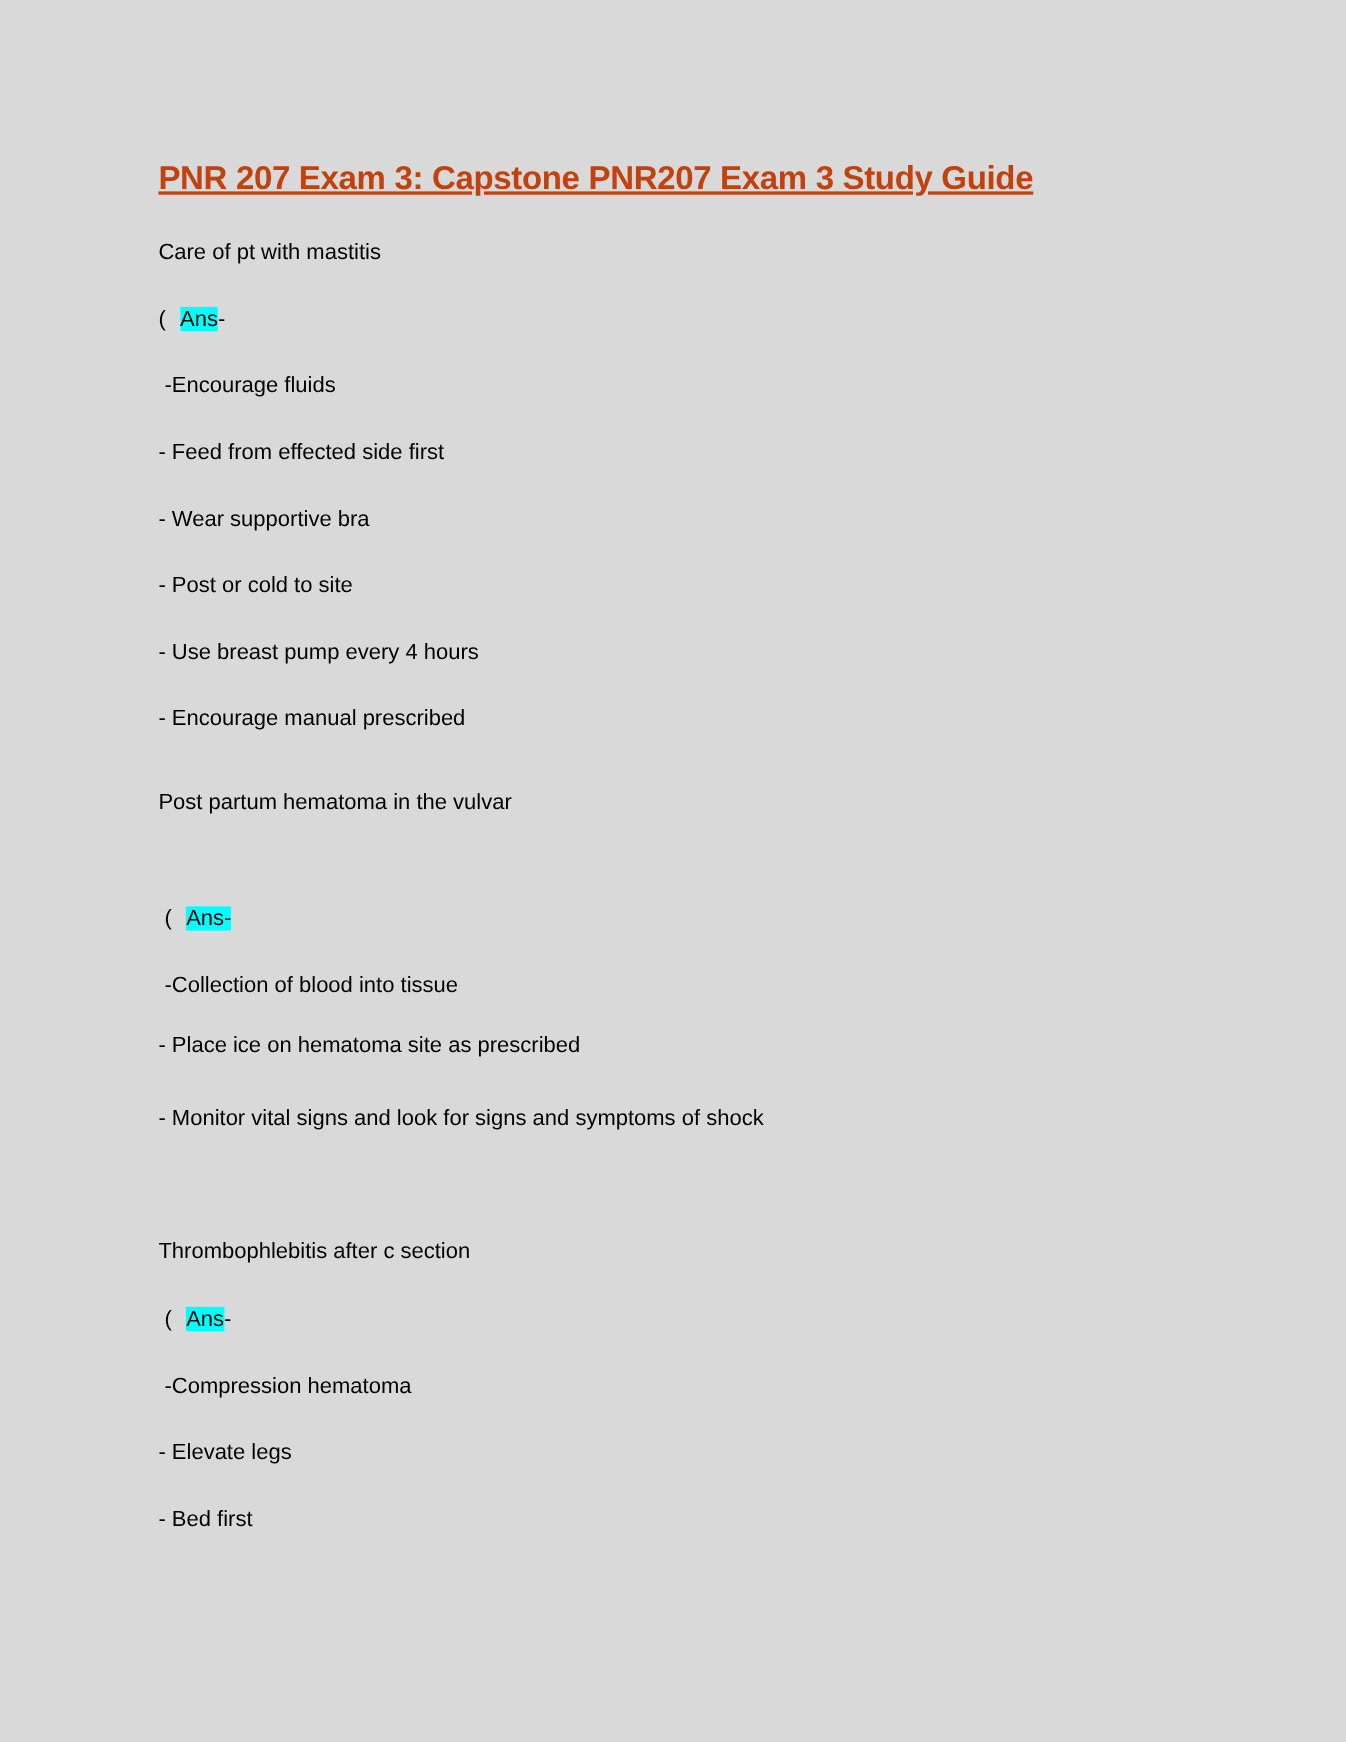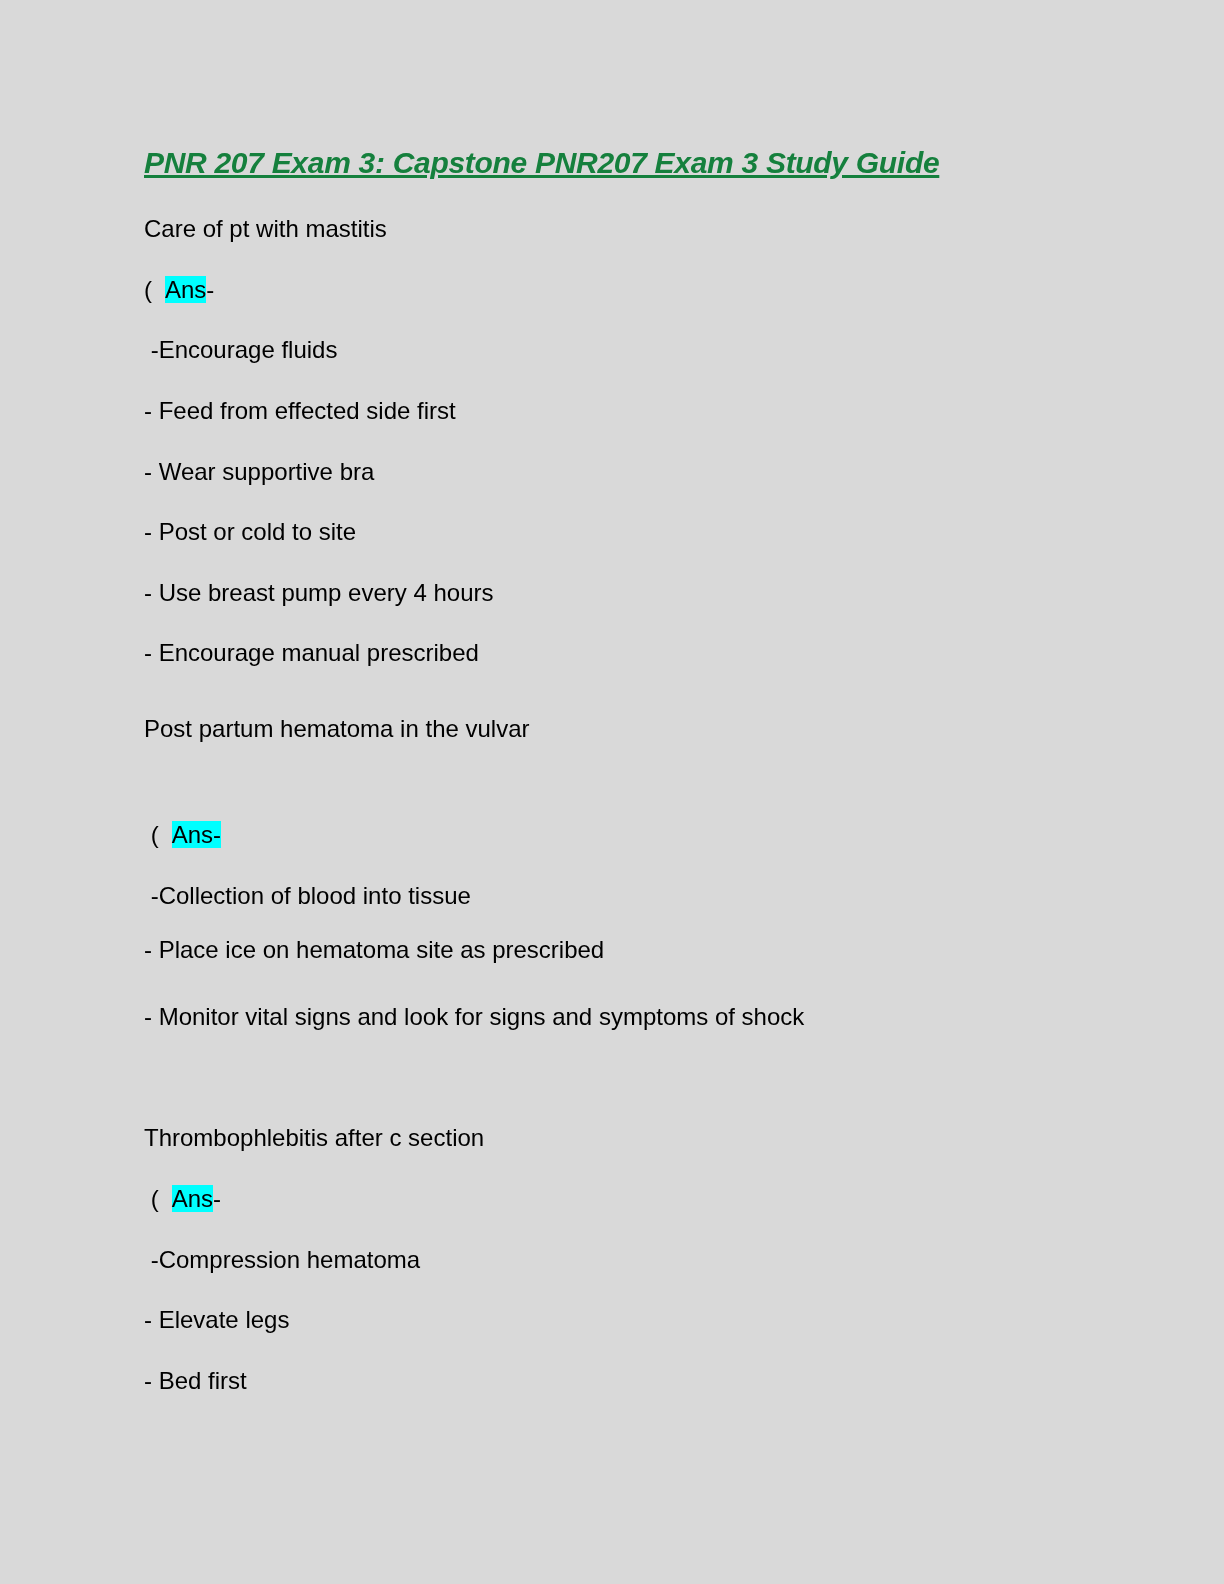--- a/index.html
+++ b/index.html
@@ -7,26 +7,26 @@
     width: 1224px; height: 1584px;
     background: #d9d9d9;
     font-family: "Liberation Sans", sans-serif;
     color: #000;
     position: relative;
     overflow: hidden;
   }
   .page { position: absolute; left: 144px; top: 0; width: 1000px; }
   .line {
     position: absolute; left: 0;
-    font-size: 24px; white-space: pre;
+    font-size: 20px; white-space: pre;
     line-height: 34px;
   }
   .title {
-    color: #15803d; font-weight: bold; text-decoration: underline;
-    font-size: 30px; letter-spacing: -0.3px; font-style: italic;
+    color: #c2410c; font-weight: bold; text-decoration: underline;
+    font-size: 30px; letter-spacing: -0.3px;
   }
   .hl { background: #00ffff; margin-left: 13px; }
 </style>
 </head>
 <body>
 
 <div class="page">
   <div class="line title" style="top:146px">PNR 207 Exam 3: Capstone PNR207 Exam 3 Study Guide</div>
 
   <div class="line" style="top:212px">Care of pt with mastitis</div>

